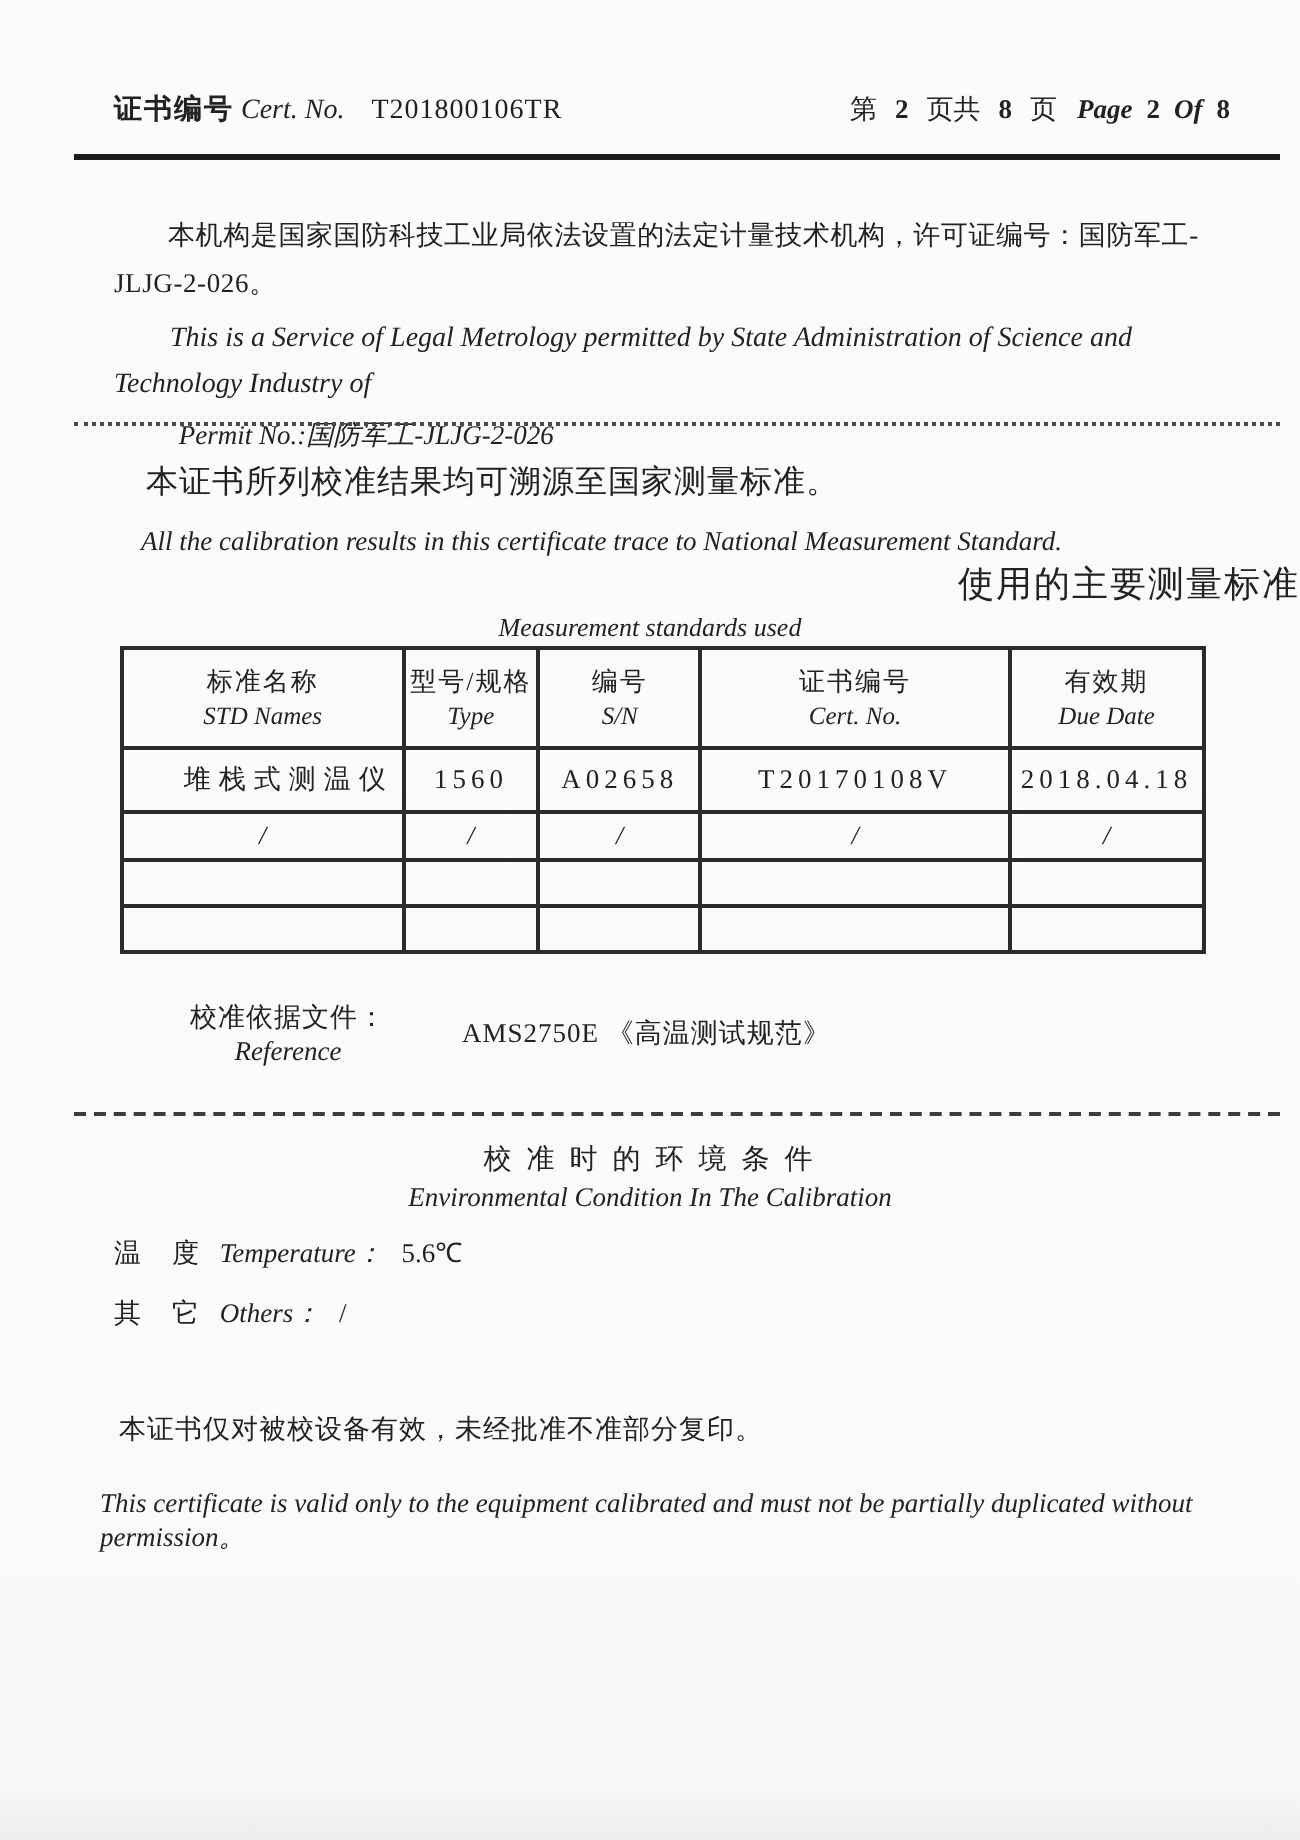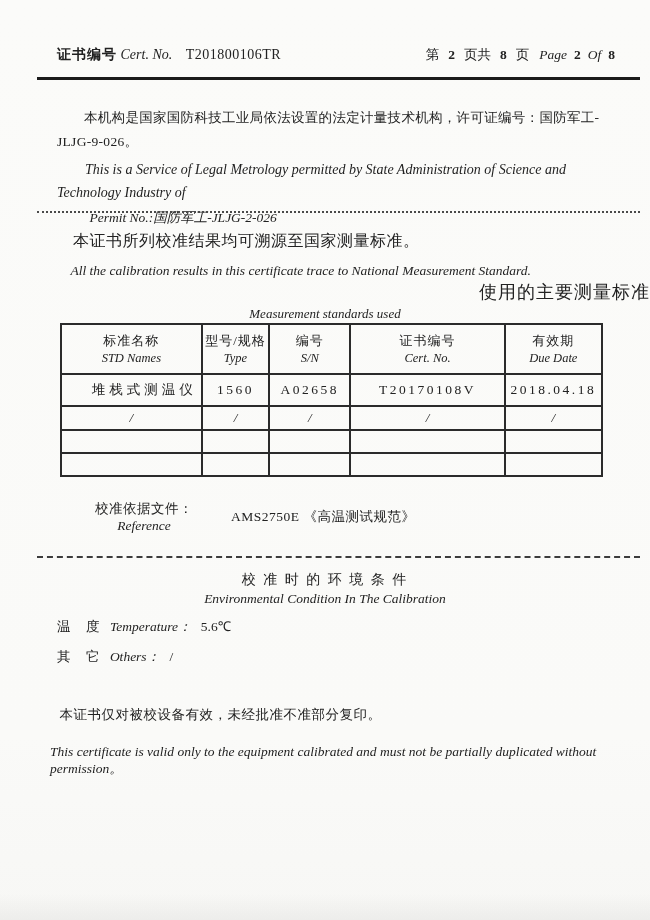--- a/index.html
+++ b/index.html
@@ -25,21 +25,21 @@
     justify-content: space-between;
     align-items: baseline;
     font-size: 14px;
   }
   .cert-line { white-space: nowrap; }
   .zh-b { font-weight: bold; letter-spacing: 1px; }
   .it { font-style: italic; }
   .cert-no-val { margin-left: 10px; letter-spacing: 0.5px; }
   .page-line { white-space: nowrap; font-size: 13.5px; }
   .page-line .num { font-weight: bold; padding: 0 9px; }
-  .page-line .en { font-style: italic; font-weight: normal; }
+  .page-line .en { font-style: italic; font-weight: bold; }
   .page-line .en-num { font-weight: bold; font-style: normal; padding: 0 7px; }
 
   .rule-thick {
     position: absolute;
     top: 77px; left: 37px; width: 603px;
     border-top: 3px solid #1b1b1b;
   }
 
   
   .intro { position: absolute; top: 106px; left: 57px; width: 566px; }
@@ -139,21 +139,21 @@
       <span class="it">Cert. No.</span>
       <span class="cert-no-val">T201800106TR</span>
     </div>
     <div class="page-line">
       <span>第</span><span class="num">2</span><span>页共</span><span class="num">8</span><span>页</span><span class="en" style="margin-left:10px;">Page</span><span class="en-num">2</span><span class="en">Of</span><span class="en-num">8</span>
     </div>
   </div>
   <div class="rule-thick"></div>
 
   <div class="intro">
-    <div class="zh">本机构是国家国防科技工业局依法设置的法定计量技术机构，许可证编号：国防军工-JLJG-9-026。</div>
+    <div class="zh">本机构是国家国防科技工业局依法设置的法定计量技术机构，许可证编号：国防军工-JLJG-2-026。</div>
     <div class="en"><span class="indent"></span><span>This is a Service of Legal Metrology permitted by State Administration of Science and Technology Industry of</span></div>
     <div class="permit">Permit No.:国防军工-JLJG-2-026</div>
   </div>
 
   <div class="rule-dotted"></div>
 
   <div class="trace">
     <div class="zh">本证书所列校准结果均可溯源至国家测量标准。</div>
     <div class="en">All the calibration results in this certificate trace to National Measurement Standard.</div>
   </div>

